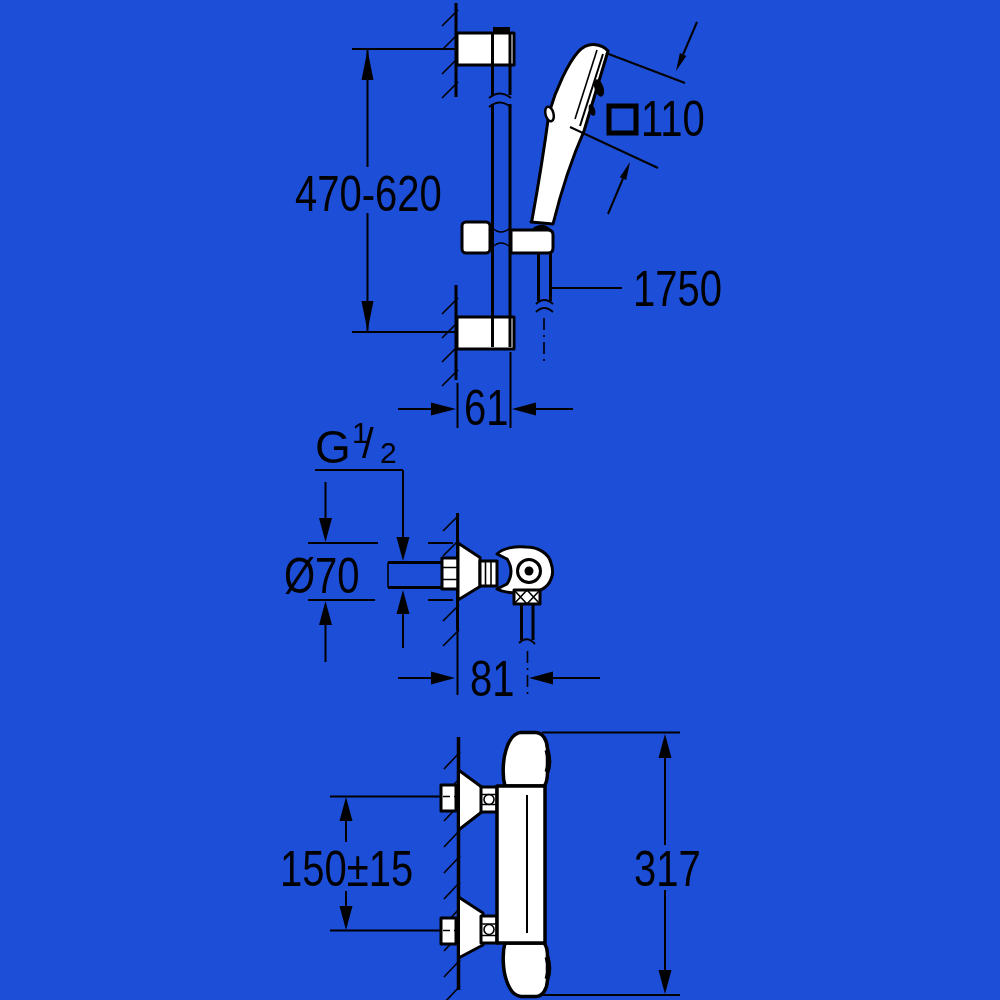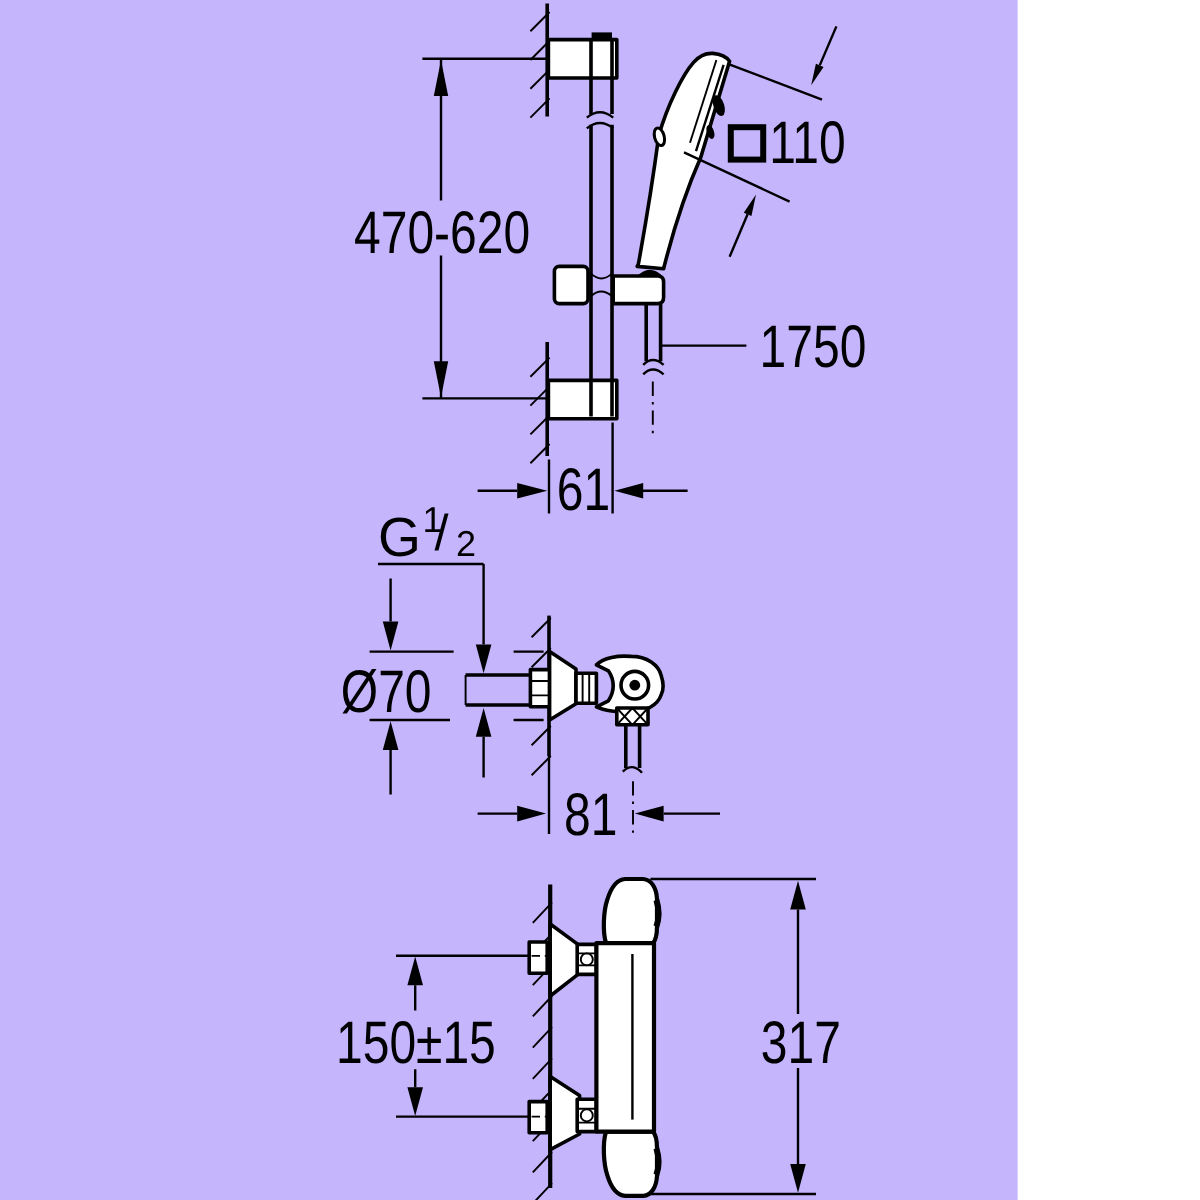--- a/index.html
+++ b/index.html
@@ -1,16 +1,16 @@
 <!DOCTYPE html>
 <html><head>
 <meta charset="utf-8">
 <style>
   html,body{margin:0;padding:0;background:#fff;}
-  .stage{width:848px;height:1000px;position:relative;background:#c4b5fd;overflow:hidden;}
+  .stage{width:1000px;height:1000px;position:relative;background:#1d4ed8;overflow:hidden;}
   svg{display:block;}
   
   .obj{stroke:#000;stroke-width:3;fill:none;stroke-linejoin:round;}
   .objf{stroke:#000;stroke-width:3;fill:#fff;stroke-linejoin:round;}
   .objf35{stroke:#000;stroke-width:3.5;fill:#fff;stroke-linejoin:round;}
   .obj35{stroke:#000;stroke-width:3.5;fill:none;}
   .dim{stroke:#000;stroke-width:2;fill:none;}
   .thin{stroke:#000;stroke-width:1.6;fill:none;}
   .dash{stroke:#000;stroke-width:1.6;fill:none;stroke-dasharray:12 5 2 5;}
   .dash2{stroke:#000;stroke-width:1.4;fill:none;stroke-dasharray:7 4;}

